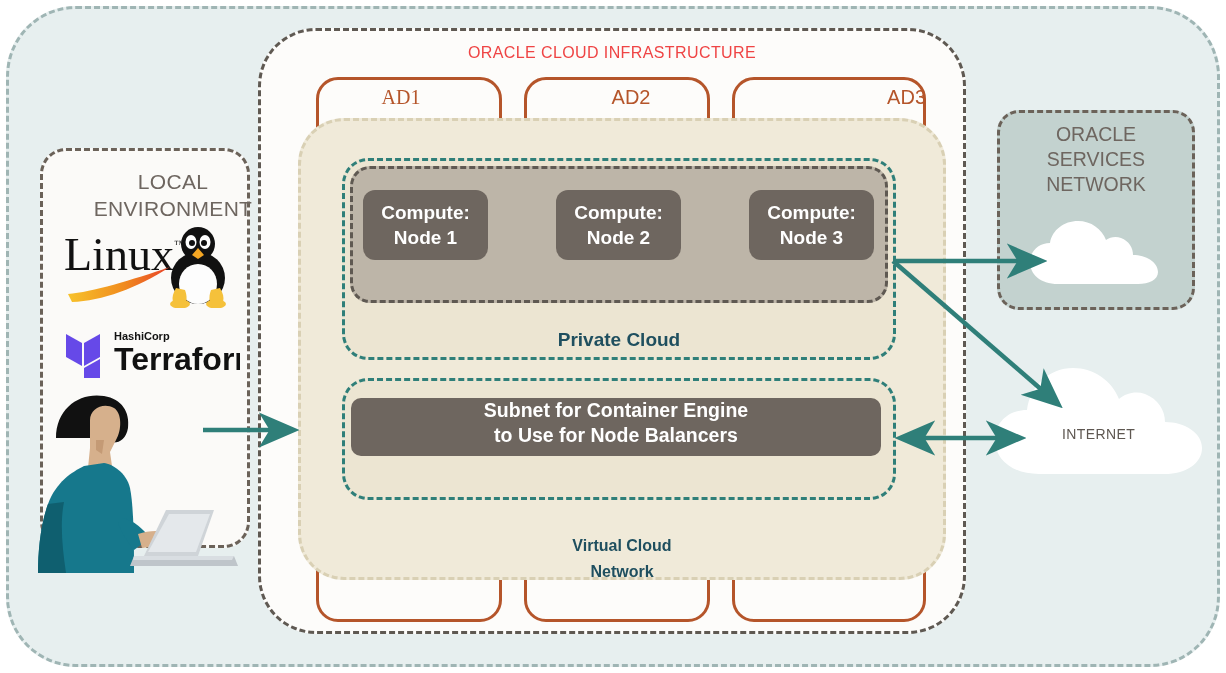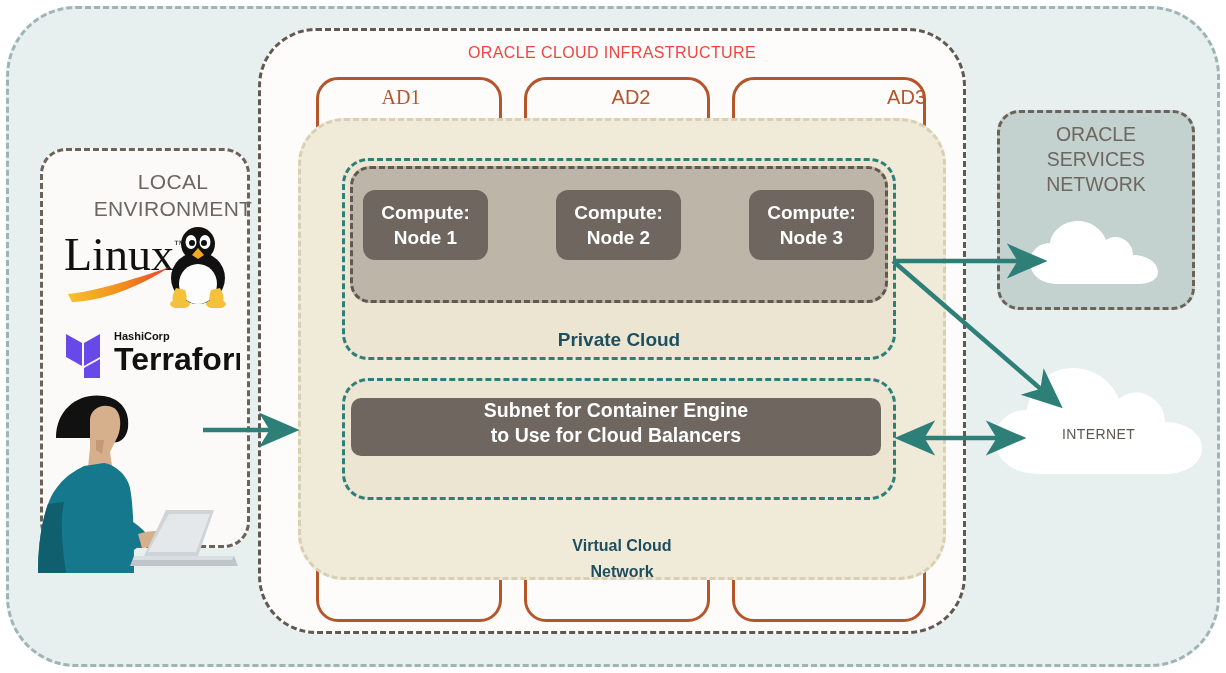--- a/index.html
+++ b/index.html
@@ -226,21 +226,21 @@
       <span class="txt-center">Node 3</span>
     </span>
   </div>
 
   <div class="private-label">Private Cloud</div>
 
   <div class="public-subnet"></div>
   <div class="lb-box">
     <span>
       <span class="txt-center">Subnet for Container Engine</span>
-      <span class="txt-center">to Use for Cloud Balancers</span>
+      <span class="txt-center">to Use for Node Balancers</span>
     </span>
   </div>
 
   <div class="vcn-label">
     <span class="txt-center">Virtual Cloud</span>
     <span class="txt-center">Network</span>
   </div>
 
   <div class="osn"></div>
   <div class="osn-title">

